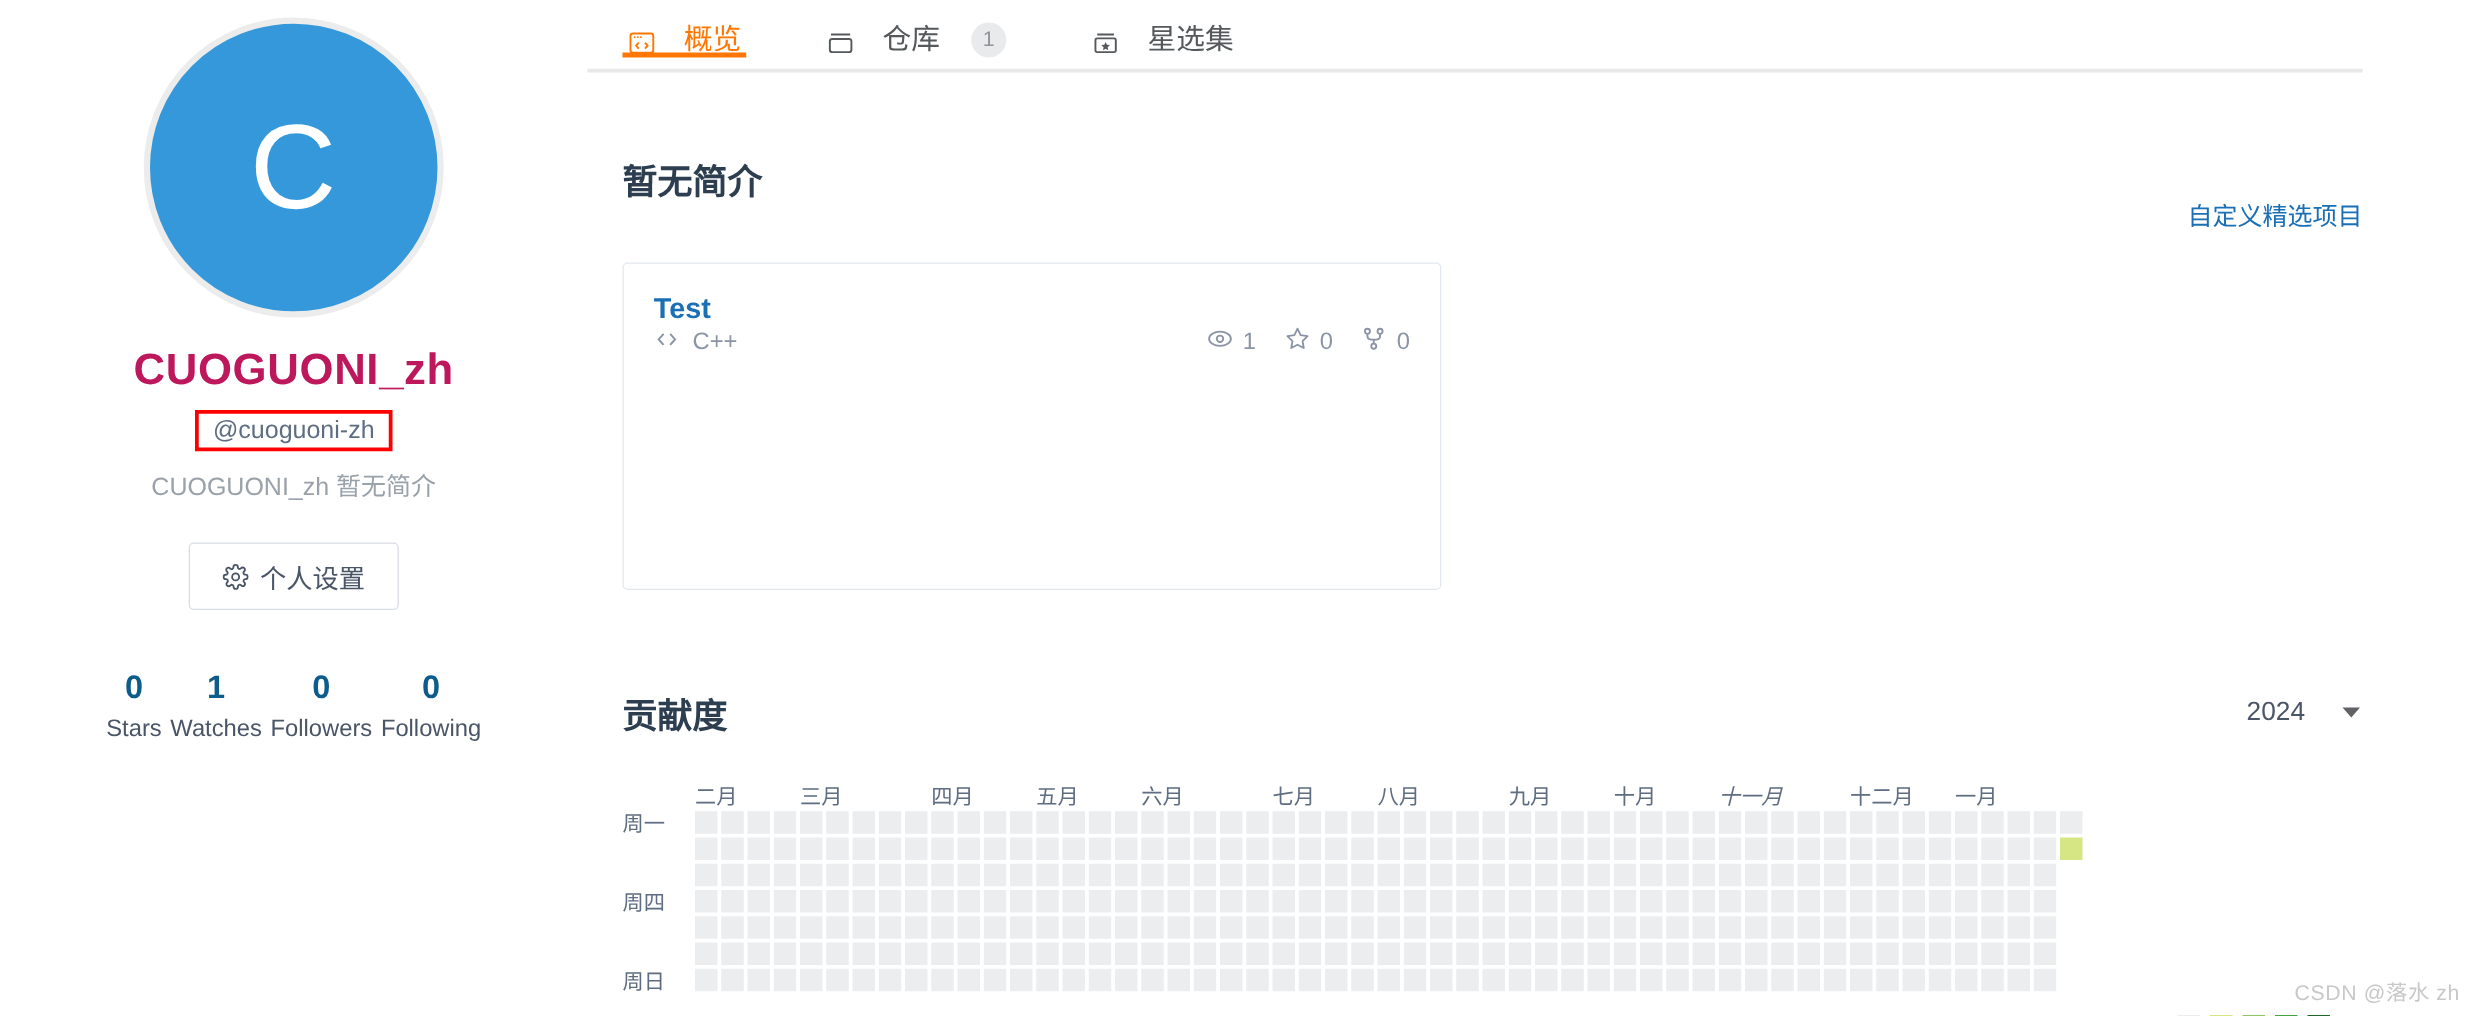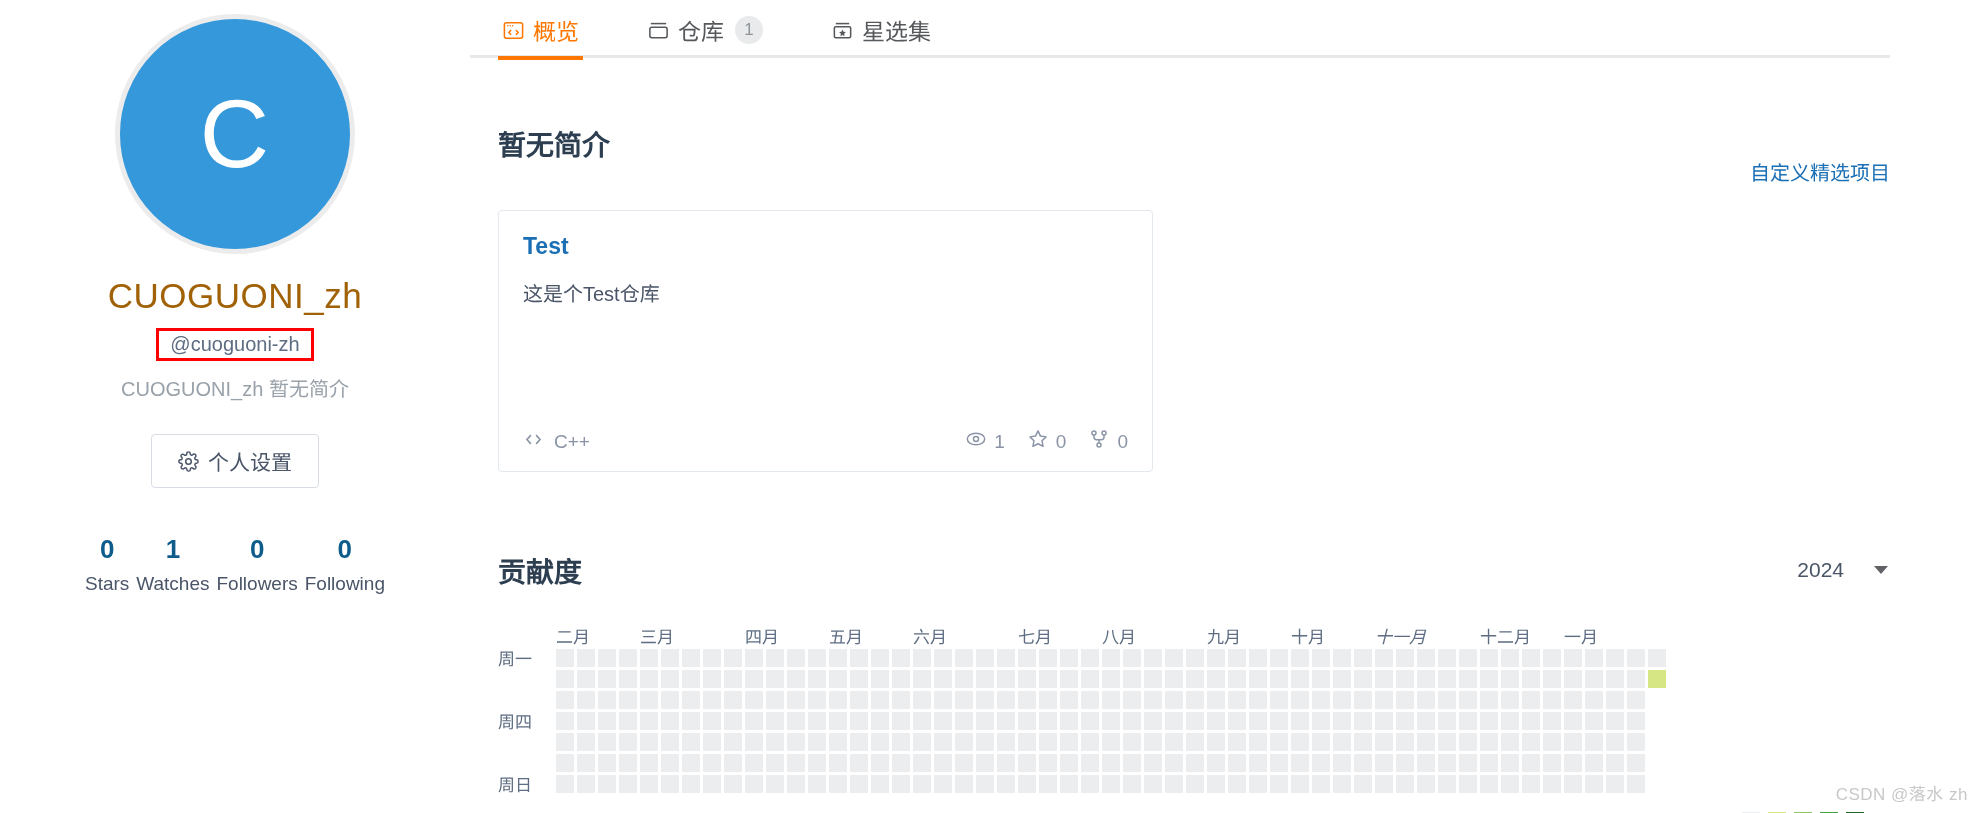--- a/index.html
+++ b/index.html
@@ -43,22 +43,22 @@
     color: #ffffff;
     font-size: 96px;
     font-weight: 300;
     line-height: 1;
     letter-spacing: 1px;
   }
 
   .display-name {
     margin-top: 22px;
     font-size: 35px;
-    font-weight: normal;
-    color: #a16207;
+    font-weight: bold;
+    color: #be185d;
     letter-spacing: 0.5px;
   }
 
   .login-wrap {
     margin-top: 12px;
     position: relative;
     display: inline-block;
   }
   .login-name {
     font-size: 20px;
@@ -132,25 +132,25 @@
   }
   .tabs::after {
     content: "";
     position: absolute;
     left: 0; right: 92px; bottom: 0;
     height: 3px;
     background: #e8e8e8;
   }
   .tab {
     display: flex;
-    align-items: center;
-    gap: 8px;
+    align-items: flex-end;
+    gap: 22px;
     font-size: 23px;
     color: #55595c;
-    height: 60px;
+    height: 46px;
     padding: 0 4px;
     cursor: pointer;
     position: relative;
   }
   .tab.active { color: #ff7700; }
   .tab.active::after {
     content: "";
     position: absolute;
     left: 0; right: 0; bottom: 0;
     height: 4px;
@@ -418,21 +418,20 @@
     </nav>
 
     <section class="section">
       <div class="section-head">
         <h2 class="section-title">暂无简介</h2>
         <a class="section-link">自定义精选项目</a>
       </div>
 
       <div class="repo-card">
         <div class="repo-name">Test</div>
-        <div class="repo-desc">这是个Test仓库</div>
         <div class="repo-foot">
           <div class="repo-lang">
             <span>
               <svg width="21" height="21" viewBox="0 0 24 24" fill="none" stroke="#8a94a6" stroke-width="1.8">
                 <path d="M9 7 4.5 12 9 17M15 7l4.5 5-4.5 5"></path>
               </svg>
             </span>
             <span>C++</span>
           </div>
           <div class="repo-metrics">

